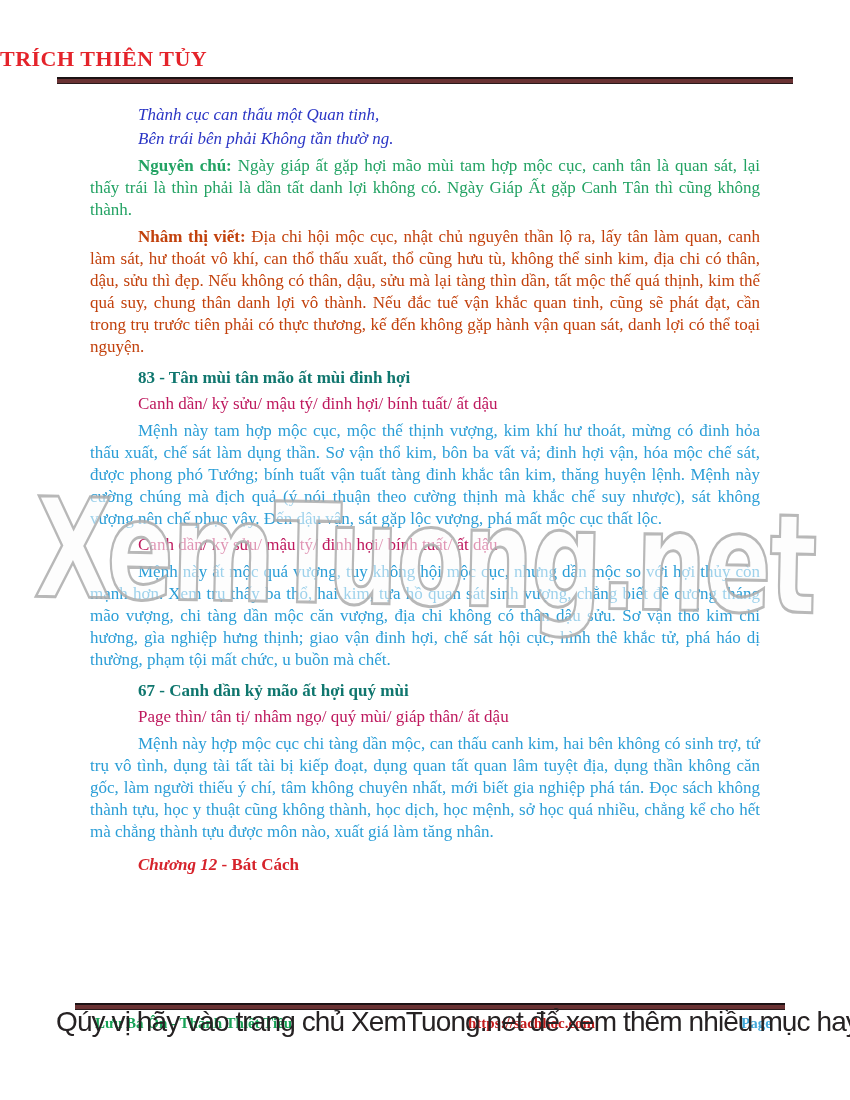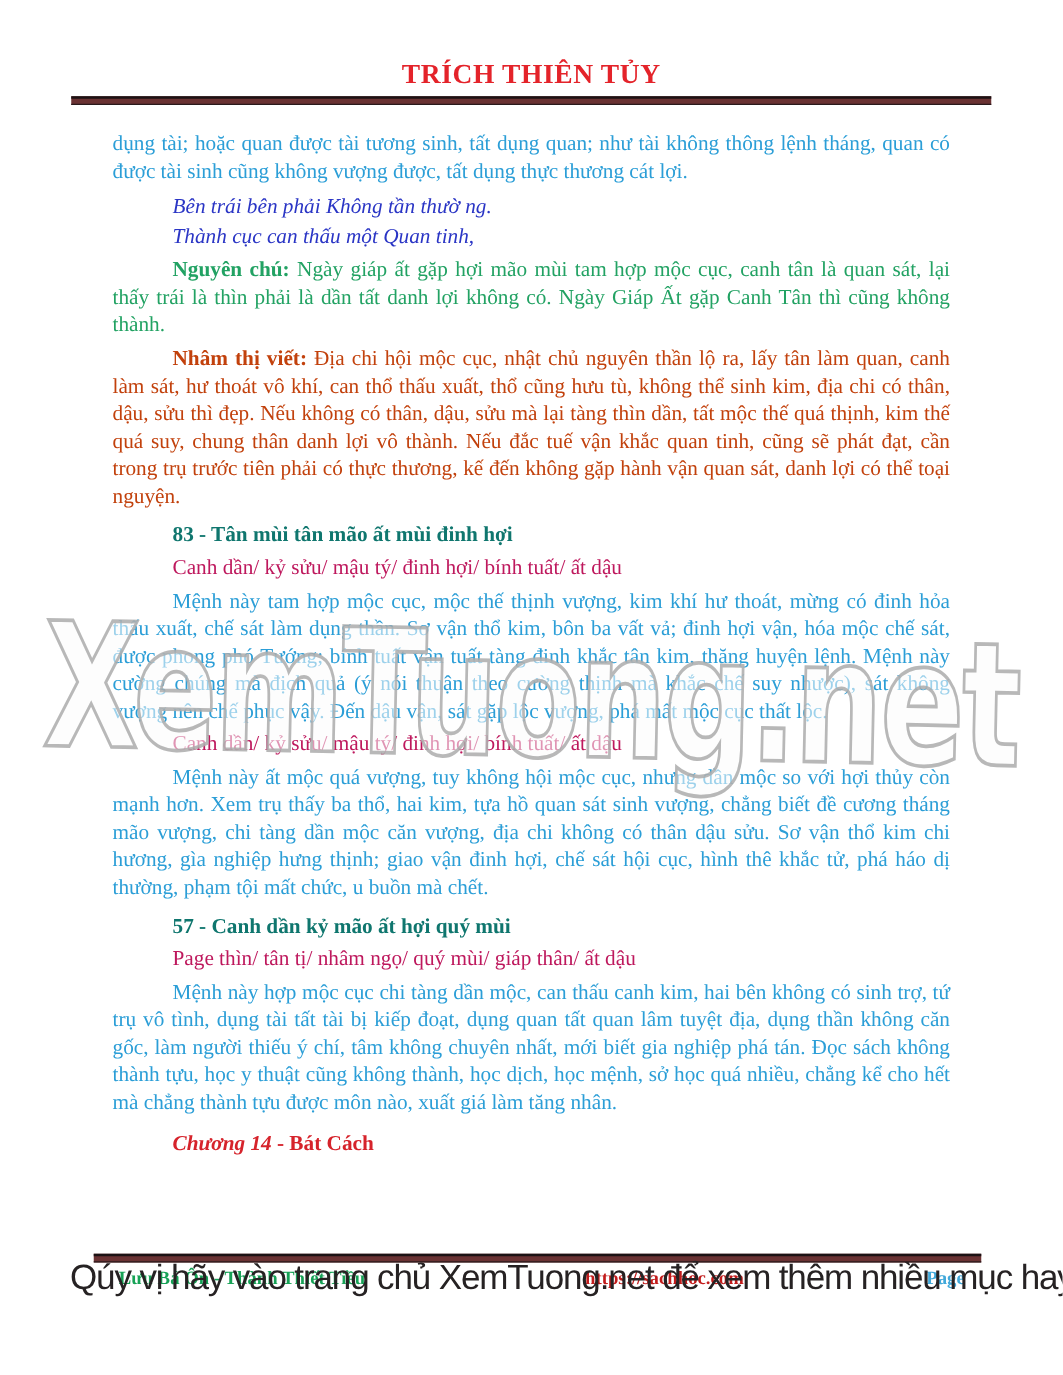--- a/index.html
+++ b/index.html
@@ -1,21 +1,21 @@
 <!DOCTYPE html>
 <html><head>
 <meta charset="utf-8">
 <style>
   html,body{margin:0;padding:0;}
   body{
     width:850px;height:1100px;position:relative;overflow:hidden;
     background:#ffffff;font-family:"Liberation Serif",serif;
   }
   .page-title{
-    margin:46px 0 0;text-align:center;
+    margin:46px 0 0;text-align:left;
     font-size:22px;font-weight:bold;color:#e4232a;letter-spacing:.5px;
   }
   .rule{
     height:4px;background:#6a3233;
     border-top:2px solid #1c1214;border-bottom:1px solid #2a1a1c;
   }
   .header-rule{margin:5px auto 0;width:736px;}
   .content{
     width:670px;margin:20px auto 0;position:relative;z-index:1;
   }
@@ -54,36 +54,35 @@
     color:#262223;white-space:nowrap;letter-spacing:-0.9px;
   }
 </style>
 </head>
 <body>
 
 <h1 class="page-title">TRÍCH THIÊN TỦY</h1>
 <div class="rule header-rule"></div>
 
 <div class="content">
-    <p class="p-cont c-cyan">dụng tài; hoặc quan được tài tương sinh, tất dụng quan; như tài không thông lệnh tháng, quan có được tài sinh cũng không vượng được, tất dụng thực thương cát lợi.</p>
     <div class="verse-group">
+      <p class="verse">Thành cục can thấu một Quan tinh,</p>
       <p class="verse">Bên trái bên phải Không tần thườ ng.</p>
-      <p class="verse">Thành cục can thấu một Quan tinh,</p>
     </div>
     <p class="c-green"><span class="lead">Nguyên chú:</span> Ngày giáp ất gặp hợi mão mùi tam hợp mộc cục, canh tân là quan sát, lại thấy trái là thìn phải là dần tất danh lợi không có. Ngày Giáp Ất gặp Canh Tân thì cũng không thành.</p>
     <p class="c-red"><span class="lead">Nhâm thị viết:</span> Địa chi hội mộc cục, nhật chủ nguyên thần lộ ra, lấy tân làm quan, canh làm sát, hư thoát vô khí, can thổ thấu xuất, thổ cũng hưu tù, không thể sinh kim, địa chi có thân, dậu, sửu thì đẹp. Nếu không có thân, dậu, sửu mà lại tàng thìn dần, tất mộc thế quá thịnh, kim thế quá suy, chung thân danh lợi vô thành. Nếu đắc tuế vận khắc quan tinh, cũng sẽ phát đạt, cần trong trụ trước tiên phải có thực thương, kế đến không gặp hành vận quan sát, danh lợi có thể toại nguyện.</p>
     <p class="h-blue">83 - Tân mùi tân mão ất mùi đinh hợi</p>
     <p class="pillars">Canh dần/ kỷ sửu/ mậu tý/ đinh hợi/ bính tuất/ ất dậu</p>
     <p class="c-cyan">Mệnh này tam hợp mộc cục, mộc thế thịnh vượng, kim khí hư thoát, mừng có đinh hỏa thấu xuất, chế sát làm dụng thần. Sơ vận thổ kim, bôn ba vất vả; đinh hợi vận, hóa mộc chế sát, được phong phó Tướng; bính tuất vận tuất tàng đinh khắc tân kim, thăng huyện lệnh. Mệnh này cường chúng mà địch quả (ý nói thuận theo cường thịnh mà khắc chế suy nhược), sát không vượng nên chế phục vậy. Đến dậu vận, sát gặp lộc vượng, phá mất mộc cục thất lộc.</p>
     <p class="pillars">Canh dần/ kỷ sửu/ mậu tý/ đinh hợi/ bính tuất/ ất dậu</p>
     <p class="c-cyan">Mệnh này ất mộc quá vượng, tuy không hội mộc cục, nhưng dần mộc so với hợi thủy còn mạnh hơn. Xem trụ thấy ba thổ, hai kim, tựa hồ quan sát sinh vượng, chẳng biết đề cương tháng mão vượng, chi tàng dần mộc căn vượng, địa chi không có thân dậu sửu. Sơ vận thổ kim chi hương, gìa nghiệp hưng thịnh; giao vận đinh hợi, chế sát hội cục, hình thê khắc tử, phá háo dị thường, phạm tội mất chức, u buồn mà chết.</p>
-    <p class="h-blue">57 - Canh dần kỷ mão ất hợi quý mùi</p>
+    <p class="h-blue">67 - Canh dần kỷ mão ất hợi quý mùi</p>
     <p class="pillars">Page thìn/ tân tị/ nhâm ngọ/ quý mùi/ giáp thân/ ất dậu</p>
     <p class="c-cyan">Mệnh này hợp mộc cục chi tàng dần mộc, can thấu canh kim, hai bên không có sinh trợ, tứ trụ vô tình, dụng tài tất tài bị kiếp đoạt, dụng quan tất quan lâm tuyệt địa, dụng thần không căn gốc, làm người thiếu ý chí, tâm không chuyên nhất, mới biết gia nghiệp phá tán. Đọc sách không thành tựu, học y thuật cũng không thành, học dịch, học mệnh, sở học quá nhiều, chẳng kể cho hết mà chẳng thành tựu được môn nào, xuất giá làm tăng nhân.</p>
-    <p class="chapter"><span class="ch-lead lead">Chương 14</span> - Bát Cách</p>
+    <p class="chapter"><span class="ch-lead lead">Chương 12</span> - Bát Cách</p>
   </div>
 
 <div class="watermark">XemTuong.net</div>
 
 <div class="rule footer-rule"></div>
 <div class="f-small f-credit">Lưu Bá Ôn - Thành Thiết Tiều</div>
 <div class="f-small f-url">https://sachhoc.com</div>
 <div class="f-small f-page">Page</div>
 <div class="f-overlay">Qúy vị hãy vào trang chủ XemTuong.net để xem thêm nhiều mục hay khác</div>
 

